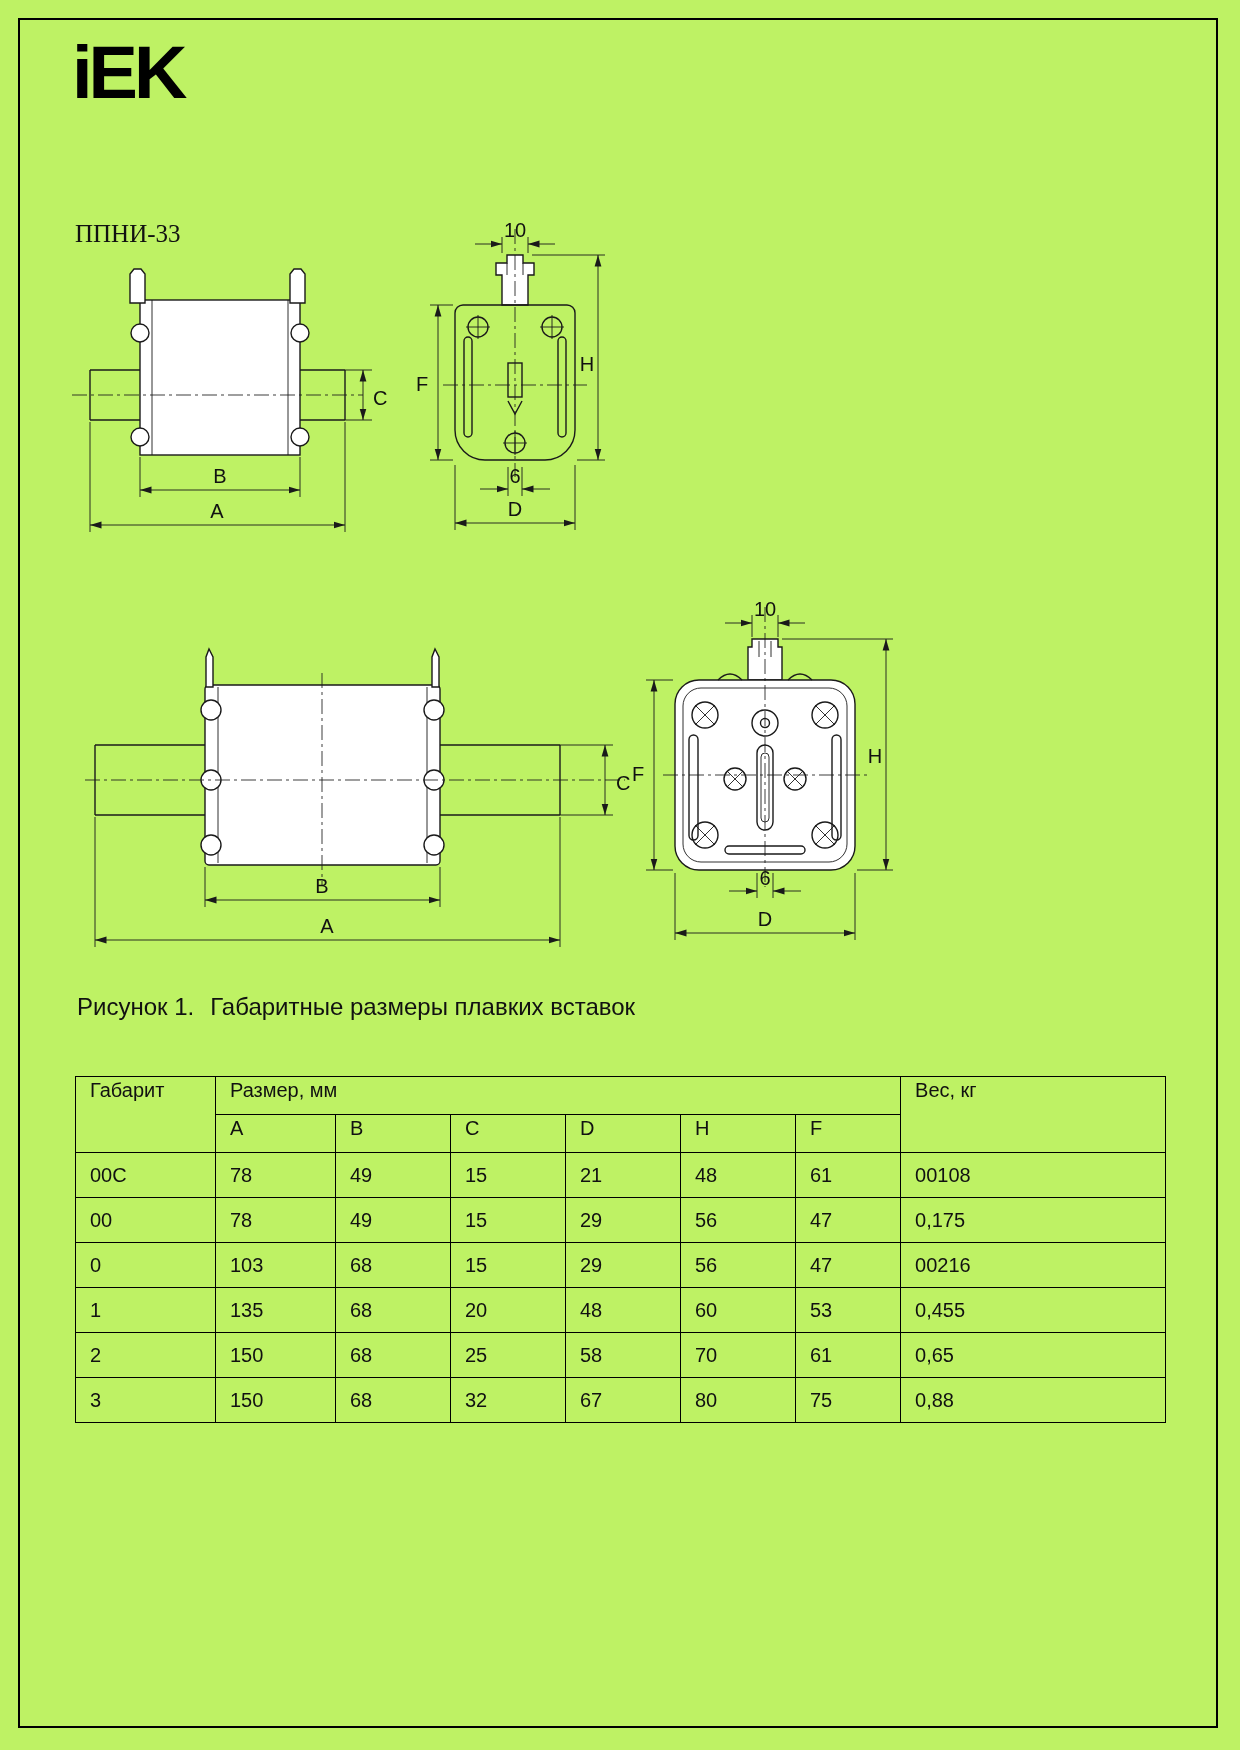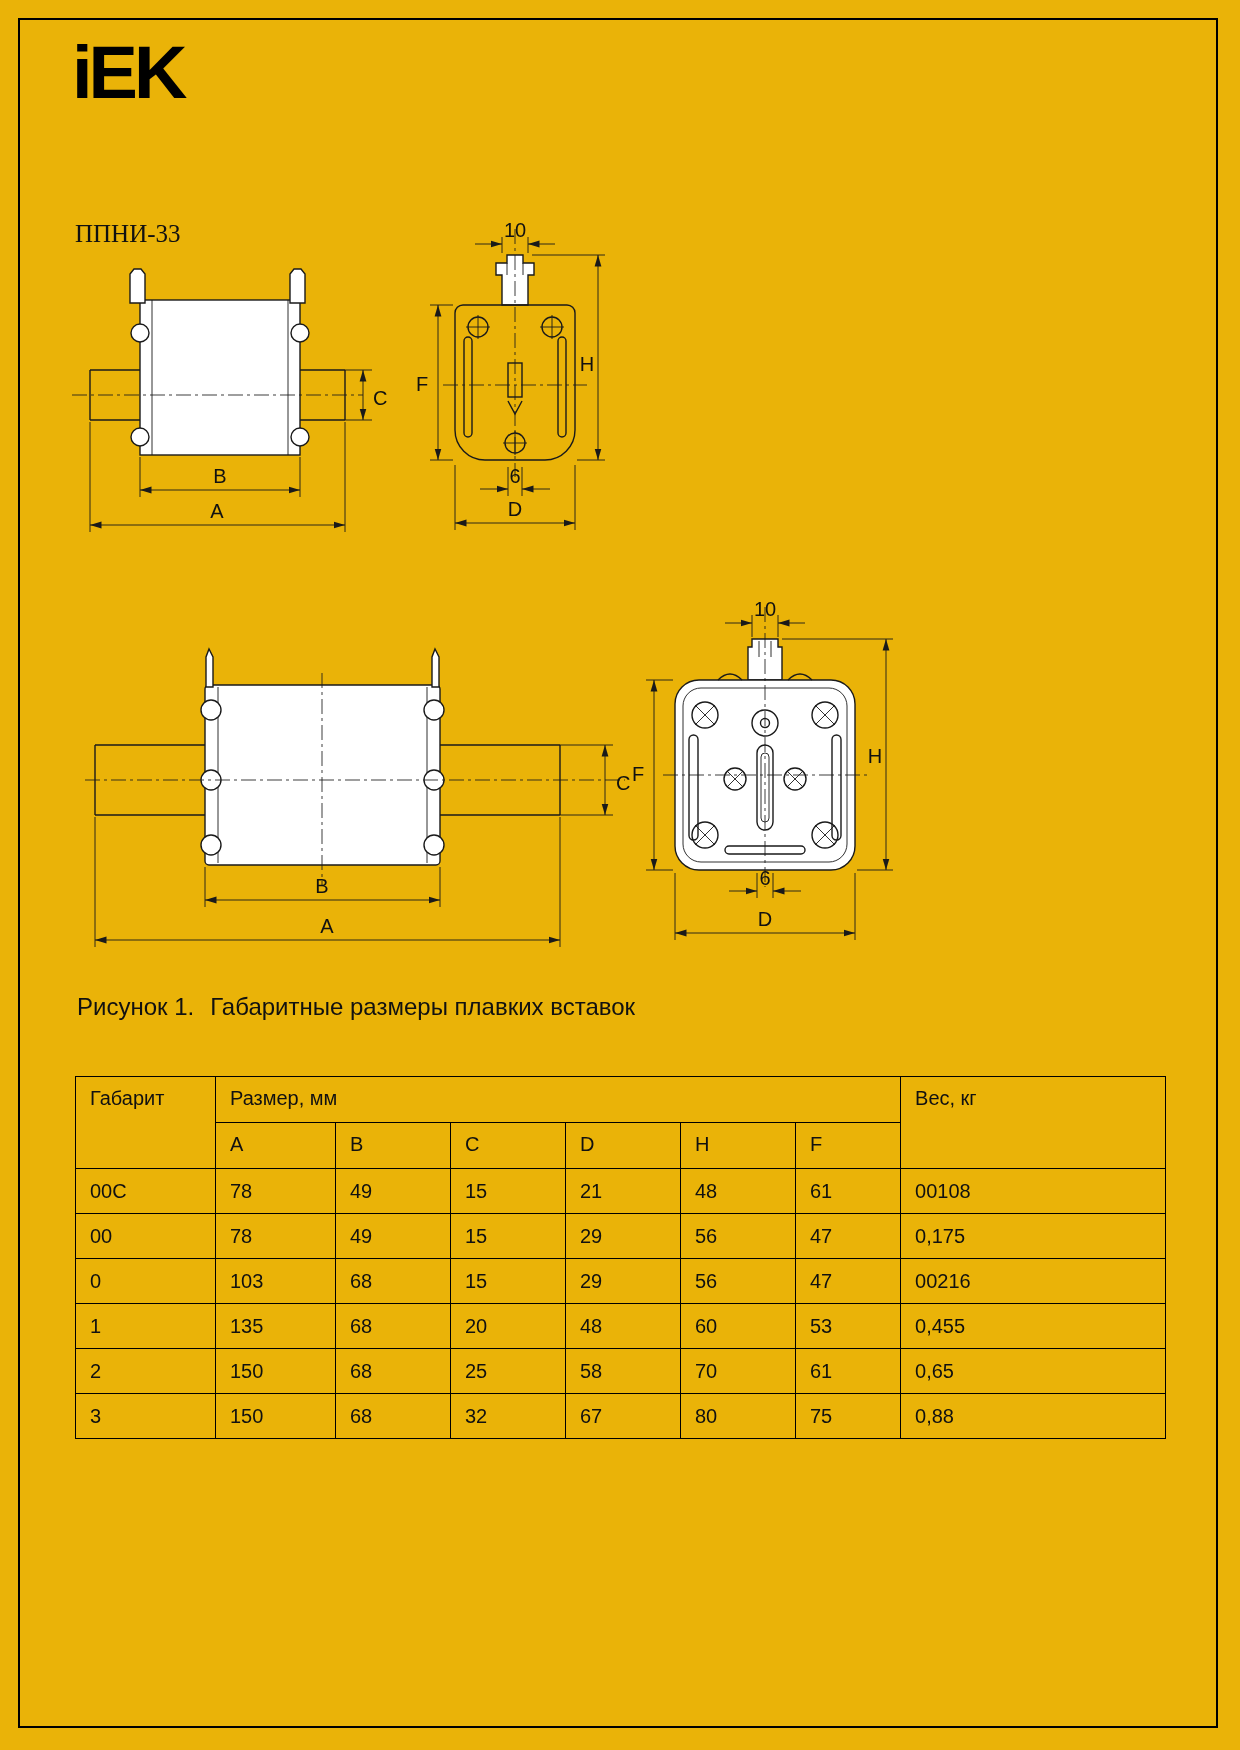--- a/index.html
+++ b/index.html
@@ -1,16 +1,16 @@
 <!DOCTYPE html>
 <html><head>
 <meta charset="utf-8">
 <style>
   html,body{margin:0;padding:0;background:#e8e8e8;}
-  .page{position:relative;width:1240px;height:1750px;background:#eab308;
+  .page{position:relative;width:1240px;height:1750px;background:#bef264;
         font-family:"Liberation Sans",sans-serif;color:#111;overflow:hidden;margin:0 auto;}
   .frame{position:absolute;left:18px;top:18px;width:1200px;height:1710px;
          border:2px solid #000;box-sizing:border-box;pointer-events:none;}
   .logo{position:absolute;left:72px;top:36px;font-size:74px;font-weight:900;
         letter-spacing:-4px;color:#000;line-height:1;}
   .sec-title{position:absolute;font-size:25px;color:#111;font-family:Liberation Serif, serif;}
   .t1{left:75px;top:220px;}
   .t2{left:75px;top:586px;}
   .caption{position:absolute;left:77px;top:993px;font-size:24px;color:#111;}
   .cap-label{margin-right:16px;}
@@ -24,21 +24,21 @@
   .thin{stroke:#1a1a1a;stroke-width:0.9;fill:none;}
   .cl  {stroke:#1a1a1a;stroke-width:0.85;fill:none;stroke-dasharray:15 4 3 4;}
   .dim {stroke:#1a1a1a;stroke-width:0.9;fill:none;}
   svg text{font-family:"Liberation Sans",sans-serif;font-size:20px;fill:#111;}
 
   
   table.dims{position:absolute;left:75px;top:1076px;width:1090px;border-collapse:collapse;
              font-size:20px;table-layout:fixed;}
   table.dims th, table.dims td{border:1px solid #000;font-weight:400;text-align:left;
              padding:9px 14px;height:26px;vertical-align:middle;}
-  table.dims th{vertical-align:top;padding-top:10px;}
+  table.dims th{vertical-align:top;padding-top:2px;}
 </style>
 </head>
 <body>
 
 <div class="page">
   <div class="frame"></div>
 
   <div class="logo">iEK</div>
 
   <div class="sec-title t1">ППНИ-33</div>

